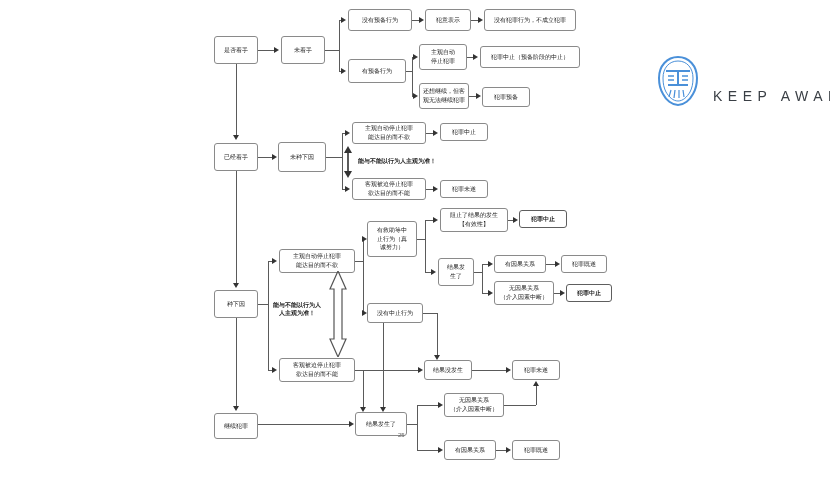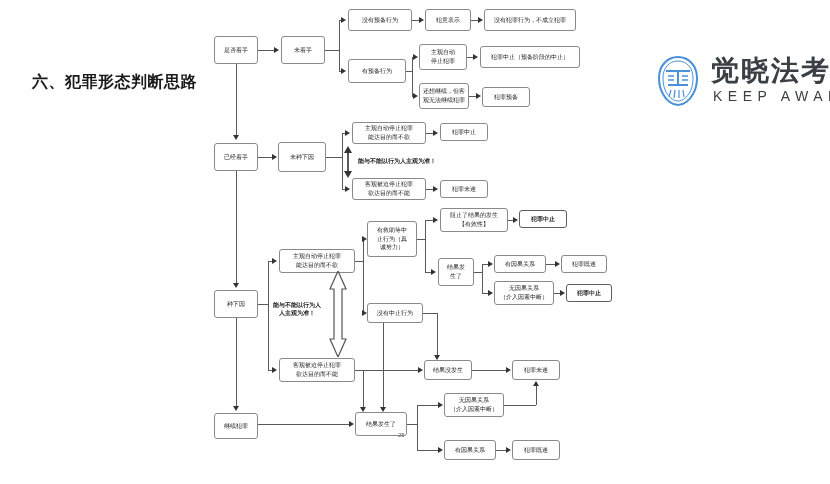--- a/index.html
+++ b/index.html
@@ -139,41 +139,39 @@
     top: 432px;
     font-size: 6px;
     color: #666666;
   }
 </style>
 </head>
 <body>
 
 <div id="slide">
 
-  <div id="page-title">六、犯罪形态判断思路</div>
 
   <div id="logo">
     <div id="logo-mark">
       <svg width="50" height="54" viewBox="0 0 50 54">
         <path d="M25 3 C36 3 44 12 44 24 C44 30 43 35 40 40 C37 46 31 51 25 51 C19 51 13 46 10 40 C7 35 6 30 6 24 C6 12 14 3 25 3 Z" fill="none" stroke="#4a90d9" stroke-width="2"></path>
         <path d="M25 7 C34 7 40 14 40 24 C40 30 39 34 37 38 C34 43 30 47 25 47 C20 47 16 43 13 38 C11 34 10 30 10 24 C10 14 16 7 25 7 Z" fill="none" stroke="#4a90d9" stroke-width="1"></path>
         <line x1="13" y1="17" x2="37" y2="17" stroke="#4a90d9" stroke-width="2"></line>
         <line x1="25" y1="17" x2="25" y2="31" stroke="#4a90d9" stroke-width="2"></line>
         <line x1="15" y1="31" x2="35" y2="31" stroke="#4a90d9" stroke-width="2"></line>
         <line x1="15" y1="22" x2="21" y2="22" stroke="#4a90d9" stroke-width="1.5"></line>
         <line x1="29" y1="22" x2="35" y2="22" stroke="#4a90d9" stroke-width="1.5"></line>
         <line x1="15" y1="26" x2="21" y2="26" stroke="#4a90d9" stroke-width="1.5"></line>
         <line x1="29" y1="26" x2="35" y2="26" stroke="#4a90d9" stroke-width="1.5"></line>
         <line x1="18" y1="36" x2="16" y2="43" stroke="#4a90d9" stroke-width="1.2"></line>
         <line x1="22" y1="36" x2="21" y2="44" stroke="#4a90d9" stroke-width="1.2"></line>
         <line x1="26" y1="36" x2="26" y2="44" stroke="#4a90d9" stroke-width="1.2"></line>
         <line x1="30" y1="36" x2="31" y2="43" stroke="#4a90d9" stroke-width="1.2"></line>
       </svg>
     </div>
-    <div id="logo-text-cn">觉晓法考</div>
     <div id="logo-text-en">KEEP AWAKE</div>
   </div>
 
   <div class="node" style="left:214px; top:36px; width:44px; height:28px;">是否着手</div>
 
   <div class="node" style="left:281px; top:36px; width:44px; height:28px;">未着手</div>
 
   <div class="node" style="left:348px; top:9px; width:64px; height:22px;">没有预备行为</div>
 
   <div class="node" style="left:425px; top:9px; width:46px; height:22px;">犯意表示</div>

